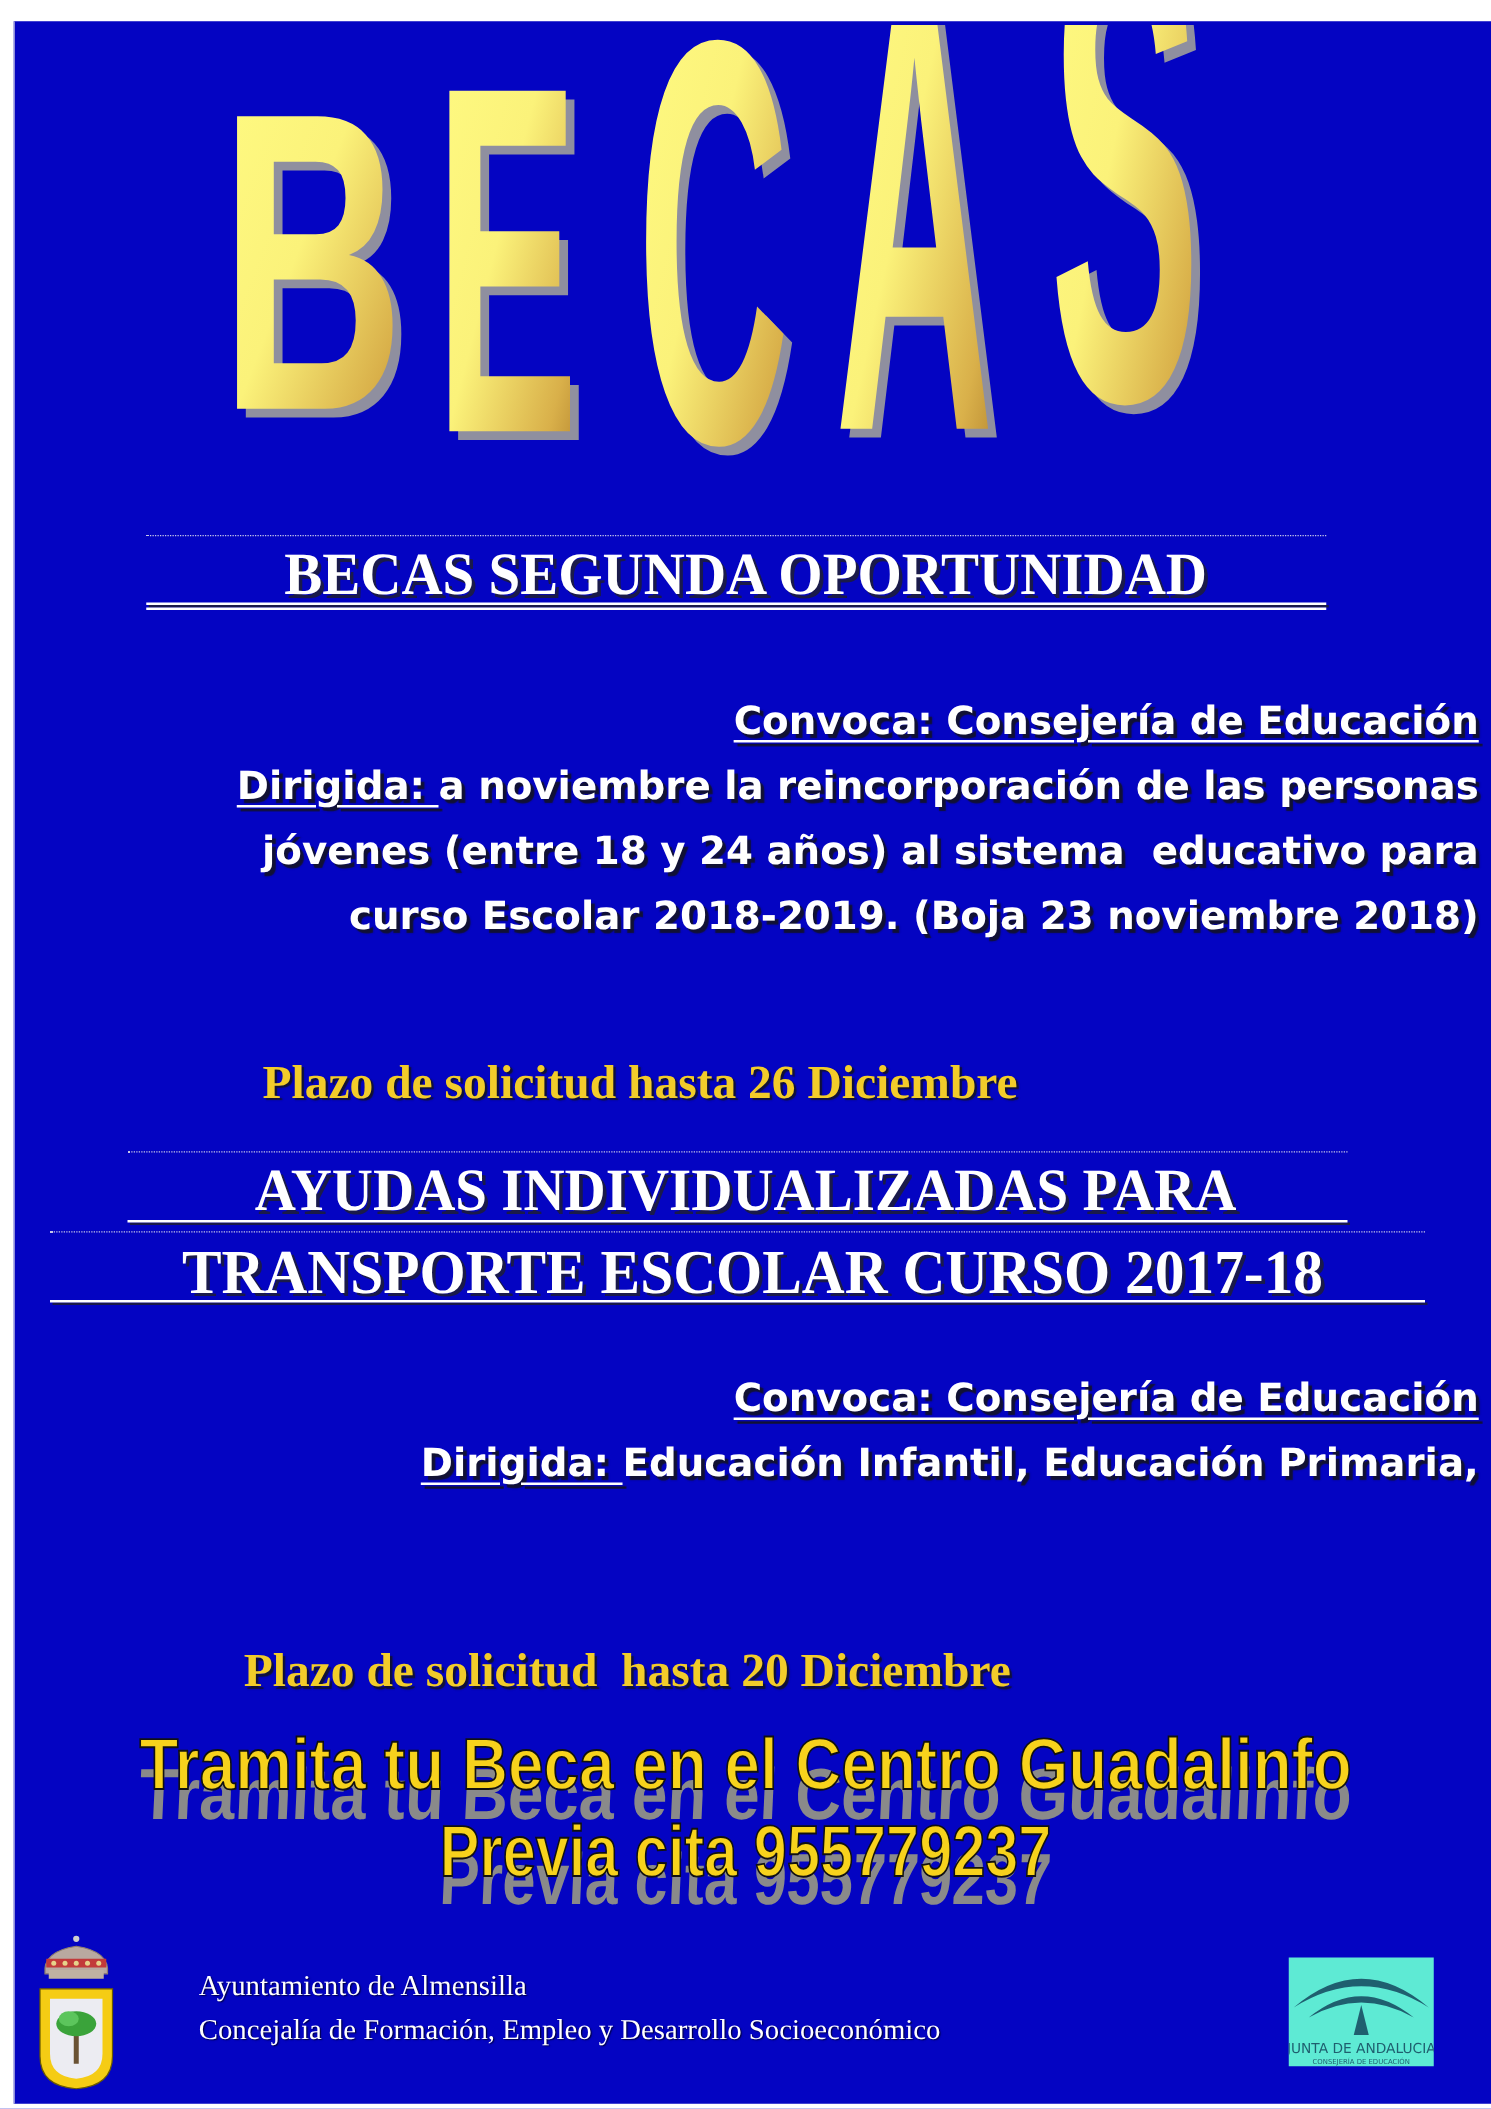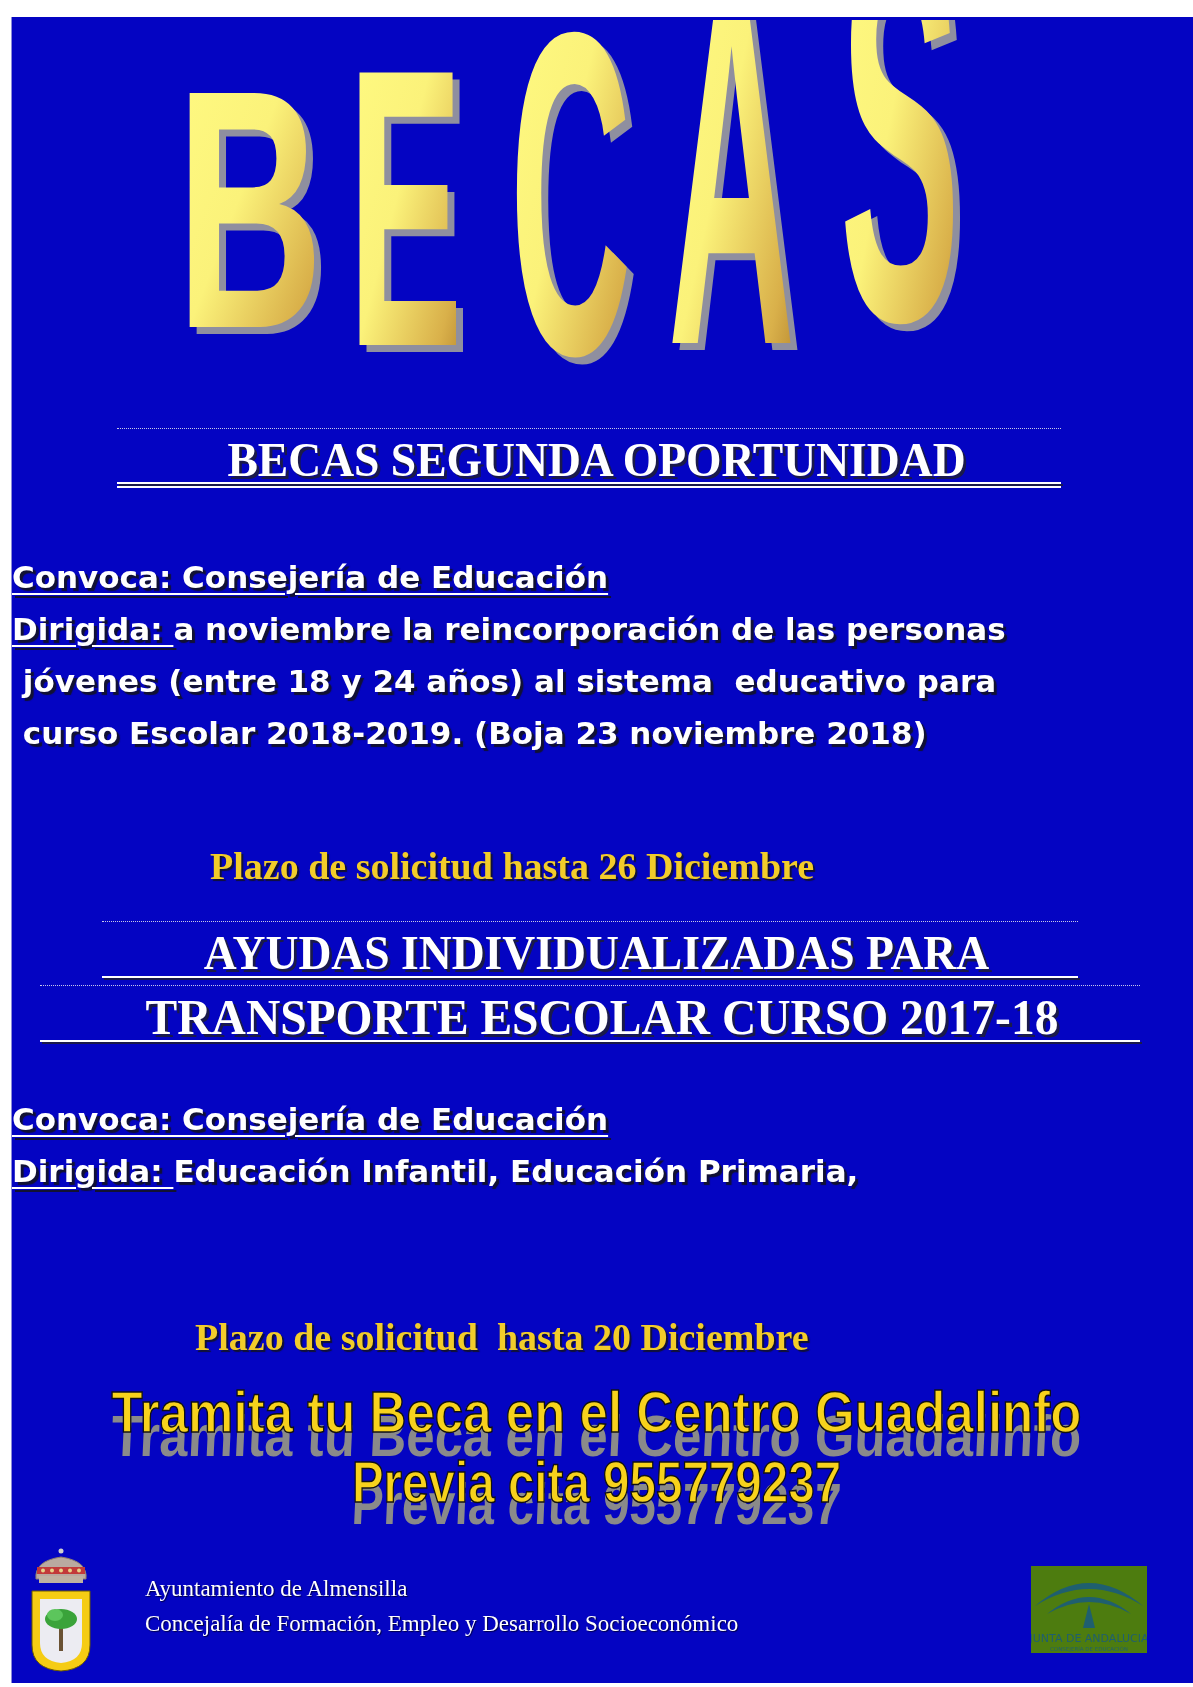--- a/index.html
+++ b/index.html
@@ -37,21 +37,21 @@
   
   .body-text {
     position: absolute; left: 12px; right: 10px;
     font-family: "DejaVu Sans", sans-serif; font-weight: bold;
     color: #ffffff; font-size: 31px; line-height: 52px;
     text-shadow: 3px 3px 1px #111133;
     white-space: nowrap;
     transform-origin: left center;
   }
   .body-text .u { text-decoration: underline; text-decoration-thickness: 2px; text-underline-offset: 5px; }
-  .body-line { display: block; }
+  .body-line { display: block; text-align: right; }
 
   .plazo {
     position: absolute; font-family: "Liberation Serif", serif; font-weight: bold;
     color: #f2cc2a; font-size: 38px; white-space: nowrap;
     text-shadow: 2px 2px 1px #111133;
     margin-top: 12px;
   }
 
   
   .tramita {
@@ -61,28 +61,28 @@
     -webkit-text-stroke: 1.5px #111111;
   }
   .tramita-shadow {
     position: absolute; left: 0; right: 0; text-align: center;
     font-family: "Liberation Sans", sans-serif; font-weight: bold;
     color: #8a8a8a; white-space: nowrap;
   }
 
   
   .footer-text {
-    position: absolute; left: 145px; font-family: "Liberation Serif", serif;
+    position: absolute; left: 159px; font-family: "Liberation Serif", serif;
     color: #ffffff; font-size: 23px; white-space: nowrap;
     text-shadow: 1px 1px 1px #000044;
   }
   .crest { position: absolute; left: 28px; top: 1547px; width: 66px; height: 125px; }
   .junta {
     position: absolute; left: 1031px; top: 1566px; width: 116px; height: 87px;
-    background: #4d7c0f;
+    background: #5eead4;
   }
 </style>
 </head>
 <body>
 
 <div class="panel"></div>
 
 <svg class="becas-svg" viewBox="0 0 940 390">
   <defs>
     <linearGradient id="gold" x1="0" y1="0" x2="1" y2="1">

